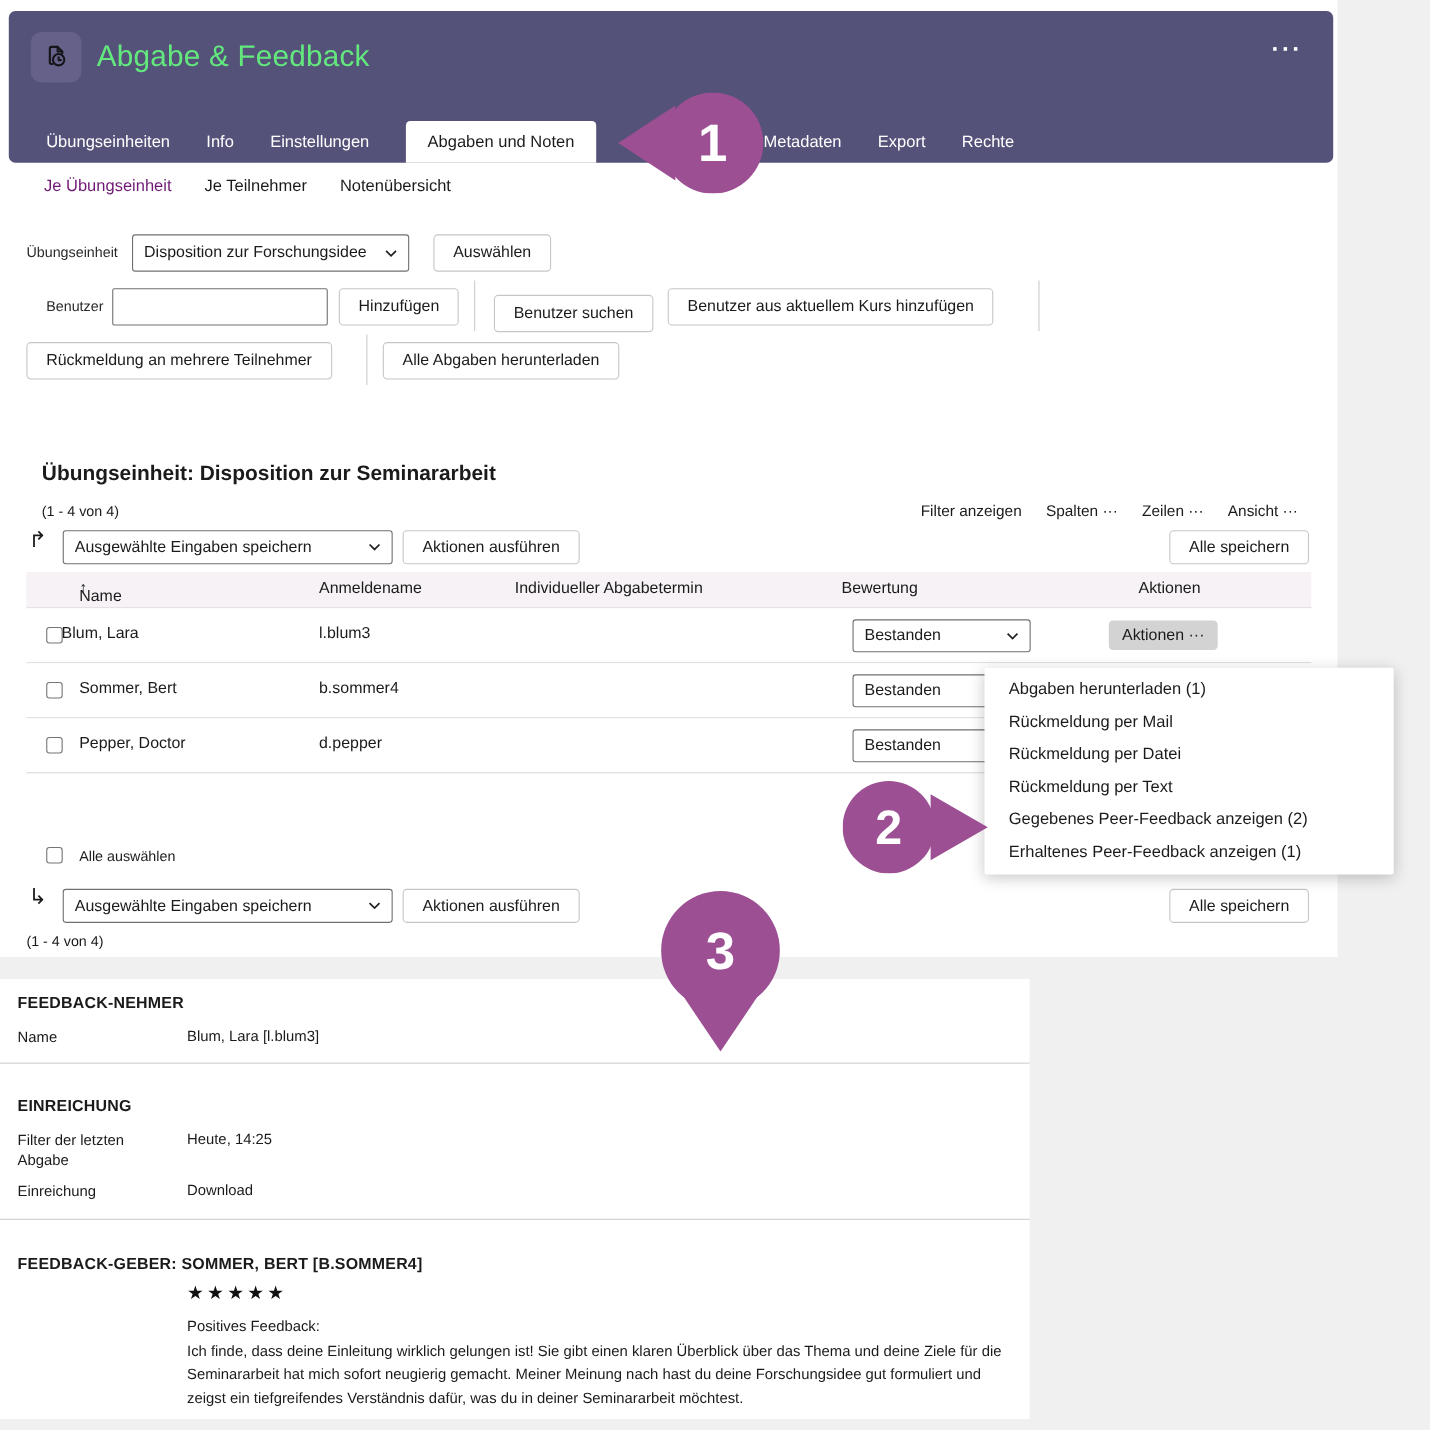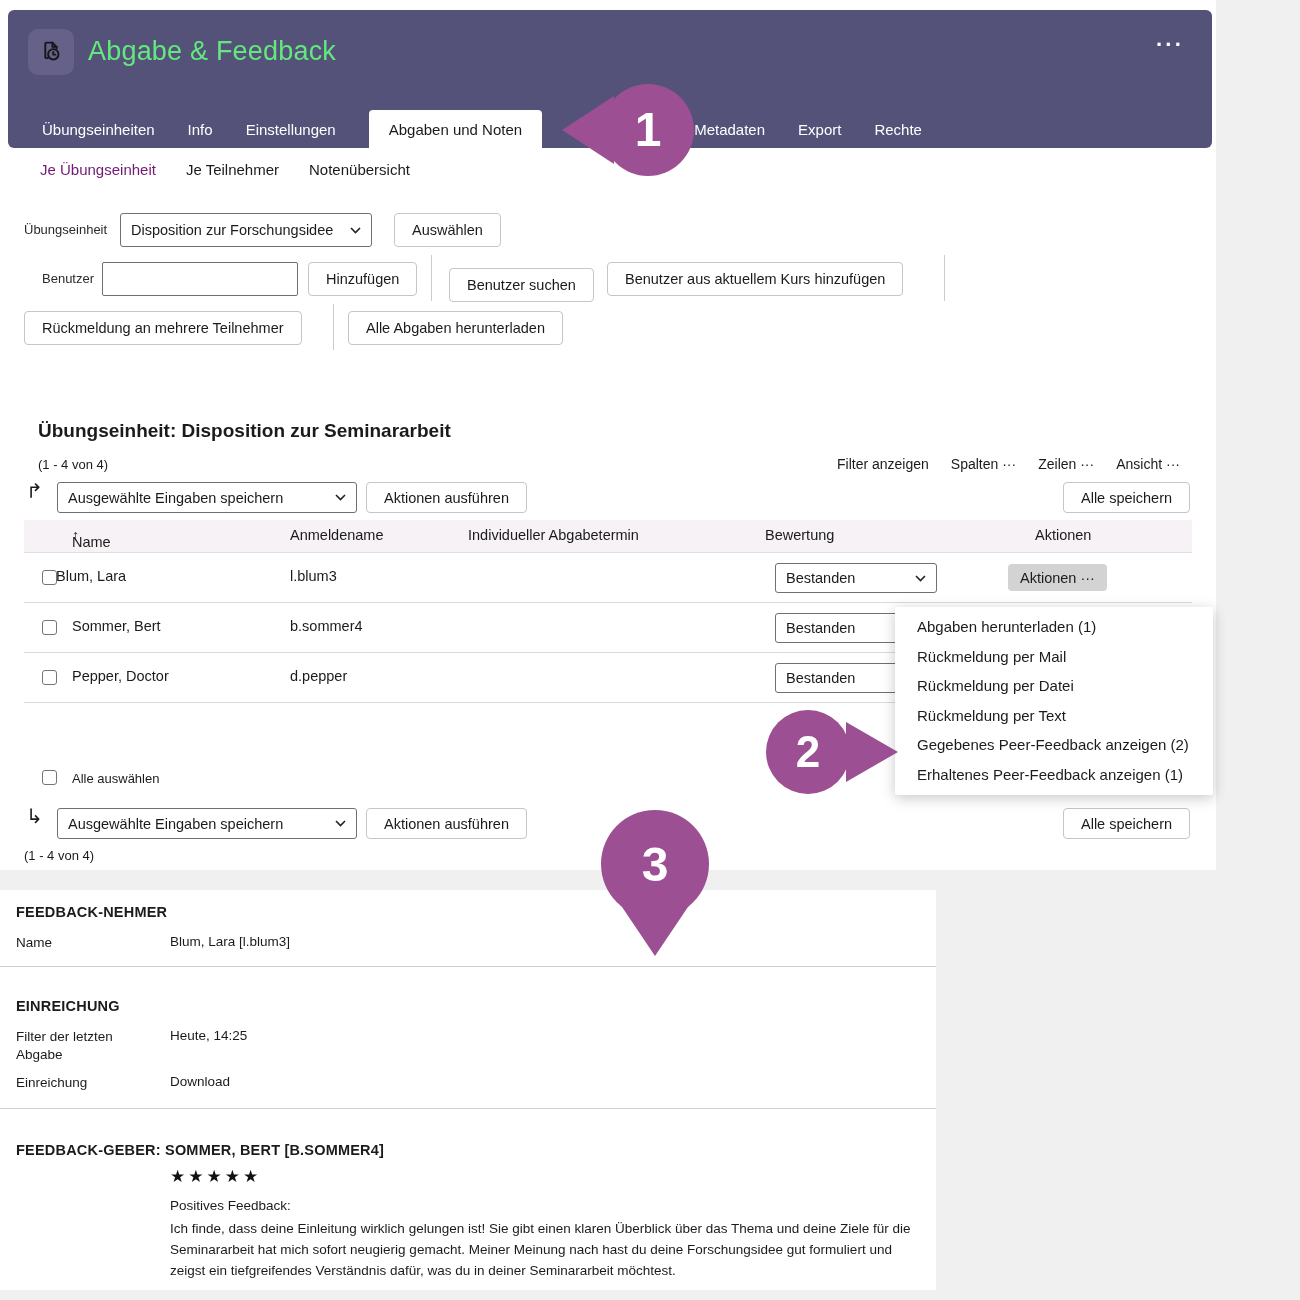--- a/index.html
+++ b/index.html
@@ -44,21 +44,21 @@
   .viewbar span { cursor:pointer; }
   .corner-arrow { font-size:20px; color:#1b1b1b; line-height:1; }
   .thead { position:absolute; left:24px; top:520px; width:1168px; height:33px; background:#f6f2f5; border-bottom:1px solid #e3dde2; font-size:14.5px; }
   .thead span { position:absolute; top:7px; }
   .trow { position:absolute; left:24px; width:1168px; height:50px; border-bottom:1px solid #dadada; font-size:14.5px; background:#fff; }
   .trow .cell { position:absolute; top:15px; }
   .gray-btn { position:absolute; left:984px; top:11px; height:27px; display:inline-flex; align-items:center; padding:0 12px;
               background:#d3d3d3; border-radius:4px; font-size:14.5px; cursor:pointer; }
 
   
-  .dropdown-menu { position:absolute; left:895px; top:607px; width:318px; height:188px; background:#ffffff; z-index:6;
+  .dropdown-menu { position:absolute; left:895px; top:607px; width:372px; height:188px; background:#ffffff; z-index:6;
                    box-shadow:0 3px 14px rgba(0,0,0,0.22); border-radius:2px; padding-top:5px; }
   .menu-item { height:29.5px; display:flex; align-items:center; padding-left:22px; font-size:15px; cursor:pointer; white-space:nowrap; }
 
   
   .fp-heading { position:absolute; left:16px; font-size:14.5px; font-weight:bold; letter-spacing:0.2px; }
   .fp-label { position:absolute; left:16px; font-size:13.5px; width:125px; line-height:18px; }
   .fp-value { position:absolute; left:170px; font-size:13.5px; }
   .fp-divider { position:absolute; left:0; width:936px; border-top:1px solid #cfcfcf; }
   .stars { position:absolute; left:170px; font-size:17px; letter-spacing:3px; color:#111; }
   .fp-text { position:absolute; left:170px; width:758px; font-size:13.5px; line-height:21px; }

